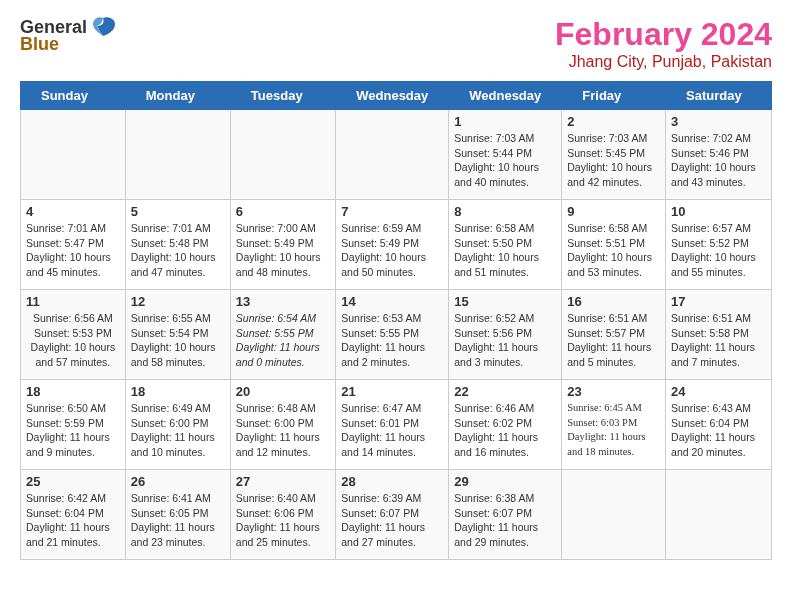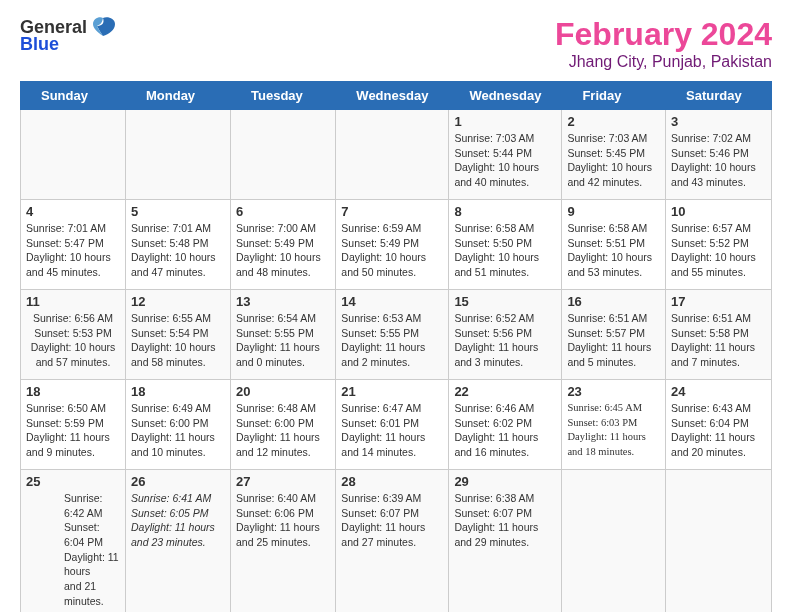--- a/index.html
+++ b/index.html
@@ -28,21 +28,21 @@
     .title-block {
       text-align: right;
     }
     .month-title {
       font-size: 32px;
       font-weight: bold;
       color: #ec4899;
     }
     .location-title {
       font-size: 16px;
-      color: #701a75;
+      color: #b91c1c;
     }
     table {
       width: 100%;
       border-collapse: collapse;
       font-size: 11px;
     }
     thead tr th {
       background-color: #2a6db5;
       color: #fff;
       padding: 6px 20px;
@@ -83,21 +83,21 @@
 
 <div class="header">
   <div class="logo">
     <div class="logo-top">
       <span style="font-size:18px;font-weight:bold;color:#333;">General</span>
       <svg width="28" height="22" viewBox="0 0 28 22" style="margin-left:2px;">
         <path d="M14 2 C18 0 26 2 26 8 C26 14 20 18 14 20 C14 20 10 14 8 10 C12 10 16 8 14 2Z" fill="#2a6db5"></path>
         <path d="M14 2 C10 0 4 3 4 8 C4 12 8 16 14 20 C14 20 10 14 8 10 C10 9 13 8 14 2Z" fill="#5a9fd4"></path>
       </svg>
     </div>
-    <span style="font-size:18px;font-weight:bold;color:#1d4ed8;margin-top:-4px;">Blue</span>
+    <span style="font-size:18px;font-weight:bold;color:#a16207;margin-top:-4px;">Blue</span>
   </div>
   <div class="title-block">
     <div class="month-title">February 2024</div>
     <div class="location-title">Jhang City, Punjab, Pakistan</div>
   </div>
 </div>
 
 <table>
   <thead>
     <tr>
@@ -199,21 +199,21 @@
         </td>
         <td>
           <span class="day-num">12</span>
           <div class="day-info" style="white-space: pre-line;">Sunrise: 6:55 AM
 Sunset: 5:54 PM
 Daylight: 10 hours
 and 58 minutes.</div>
         </td>
         <td>
           <span class="day-num">13</span>
-          <div class="day-info" style="white-space: pre-line;">Sunrise: 6:54 AM
+          <div class="day-info" style="white-space: pre-line; font-style: italic;">Sunrise: 6:54 AM
 Sunset: 5:55 PM
 Daylight: 11 hours
 and 0 minutes.</div>
         </td>
         <td>
           <span class="day-num">14</span>
           <div class="day-info" style="white-space: pre-line;">Sunrise: 6:53 AM
 Sunset: 5:55 PM
 Daylight: 11 hours
 and 2 minutes.</div>
@@ -287,28 +287,28 @@
           <span class="day-num">24</span>
           <div class="day-info" style="white-space: pre-line;">Sunrise: 6:43 AM
 Sunset: 6:04 PM
 Daylight: 11 hours
 and 20 minutes.</div>
         </td>
       </tr>
       <tr>
         <td>
           <span class="day-num">25</span>
-          <div class="day-info" style="white-space: pre-line; margin-left: 38px;">Sunrise: 6:42 AM
+          <div class="day-info" style="white-space: pre-line;">Sunrise: 6:42 AM
 Sunset: 6:04 PM
 Daylight: 11 hours
 and 21 minutes.</div>
         </td>
         <td>
           <span class="day-num">26</span>
-          <div class="day-info" style="white-space: pre-line; font-style: italic;">Sunrise: 6:41 AM
+          <div class="day-info" style="white-space: pre-line;">Sunrise: 6:41 AM
 Sunset: 6:05 PM
 Daylight: 11 hours
 and 23 minutes.</div>
         </td>
         <td>
           <span class="day-num">27</span>
           <div class="day-info" style="white-space: pre-line;">Sunrise: 6:40 AM
 Sunset: 6:06 PM
 Daylight: 11 hours
 and 25 minutes.</div>

